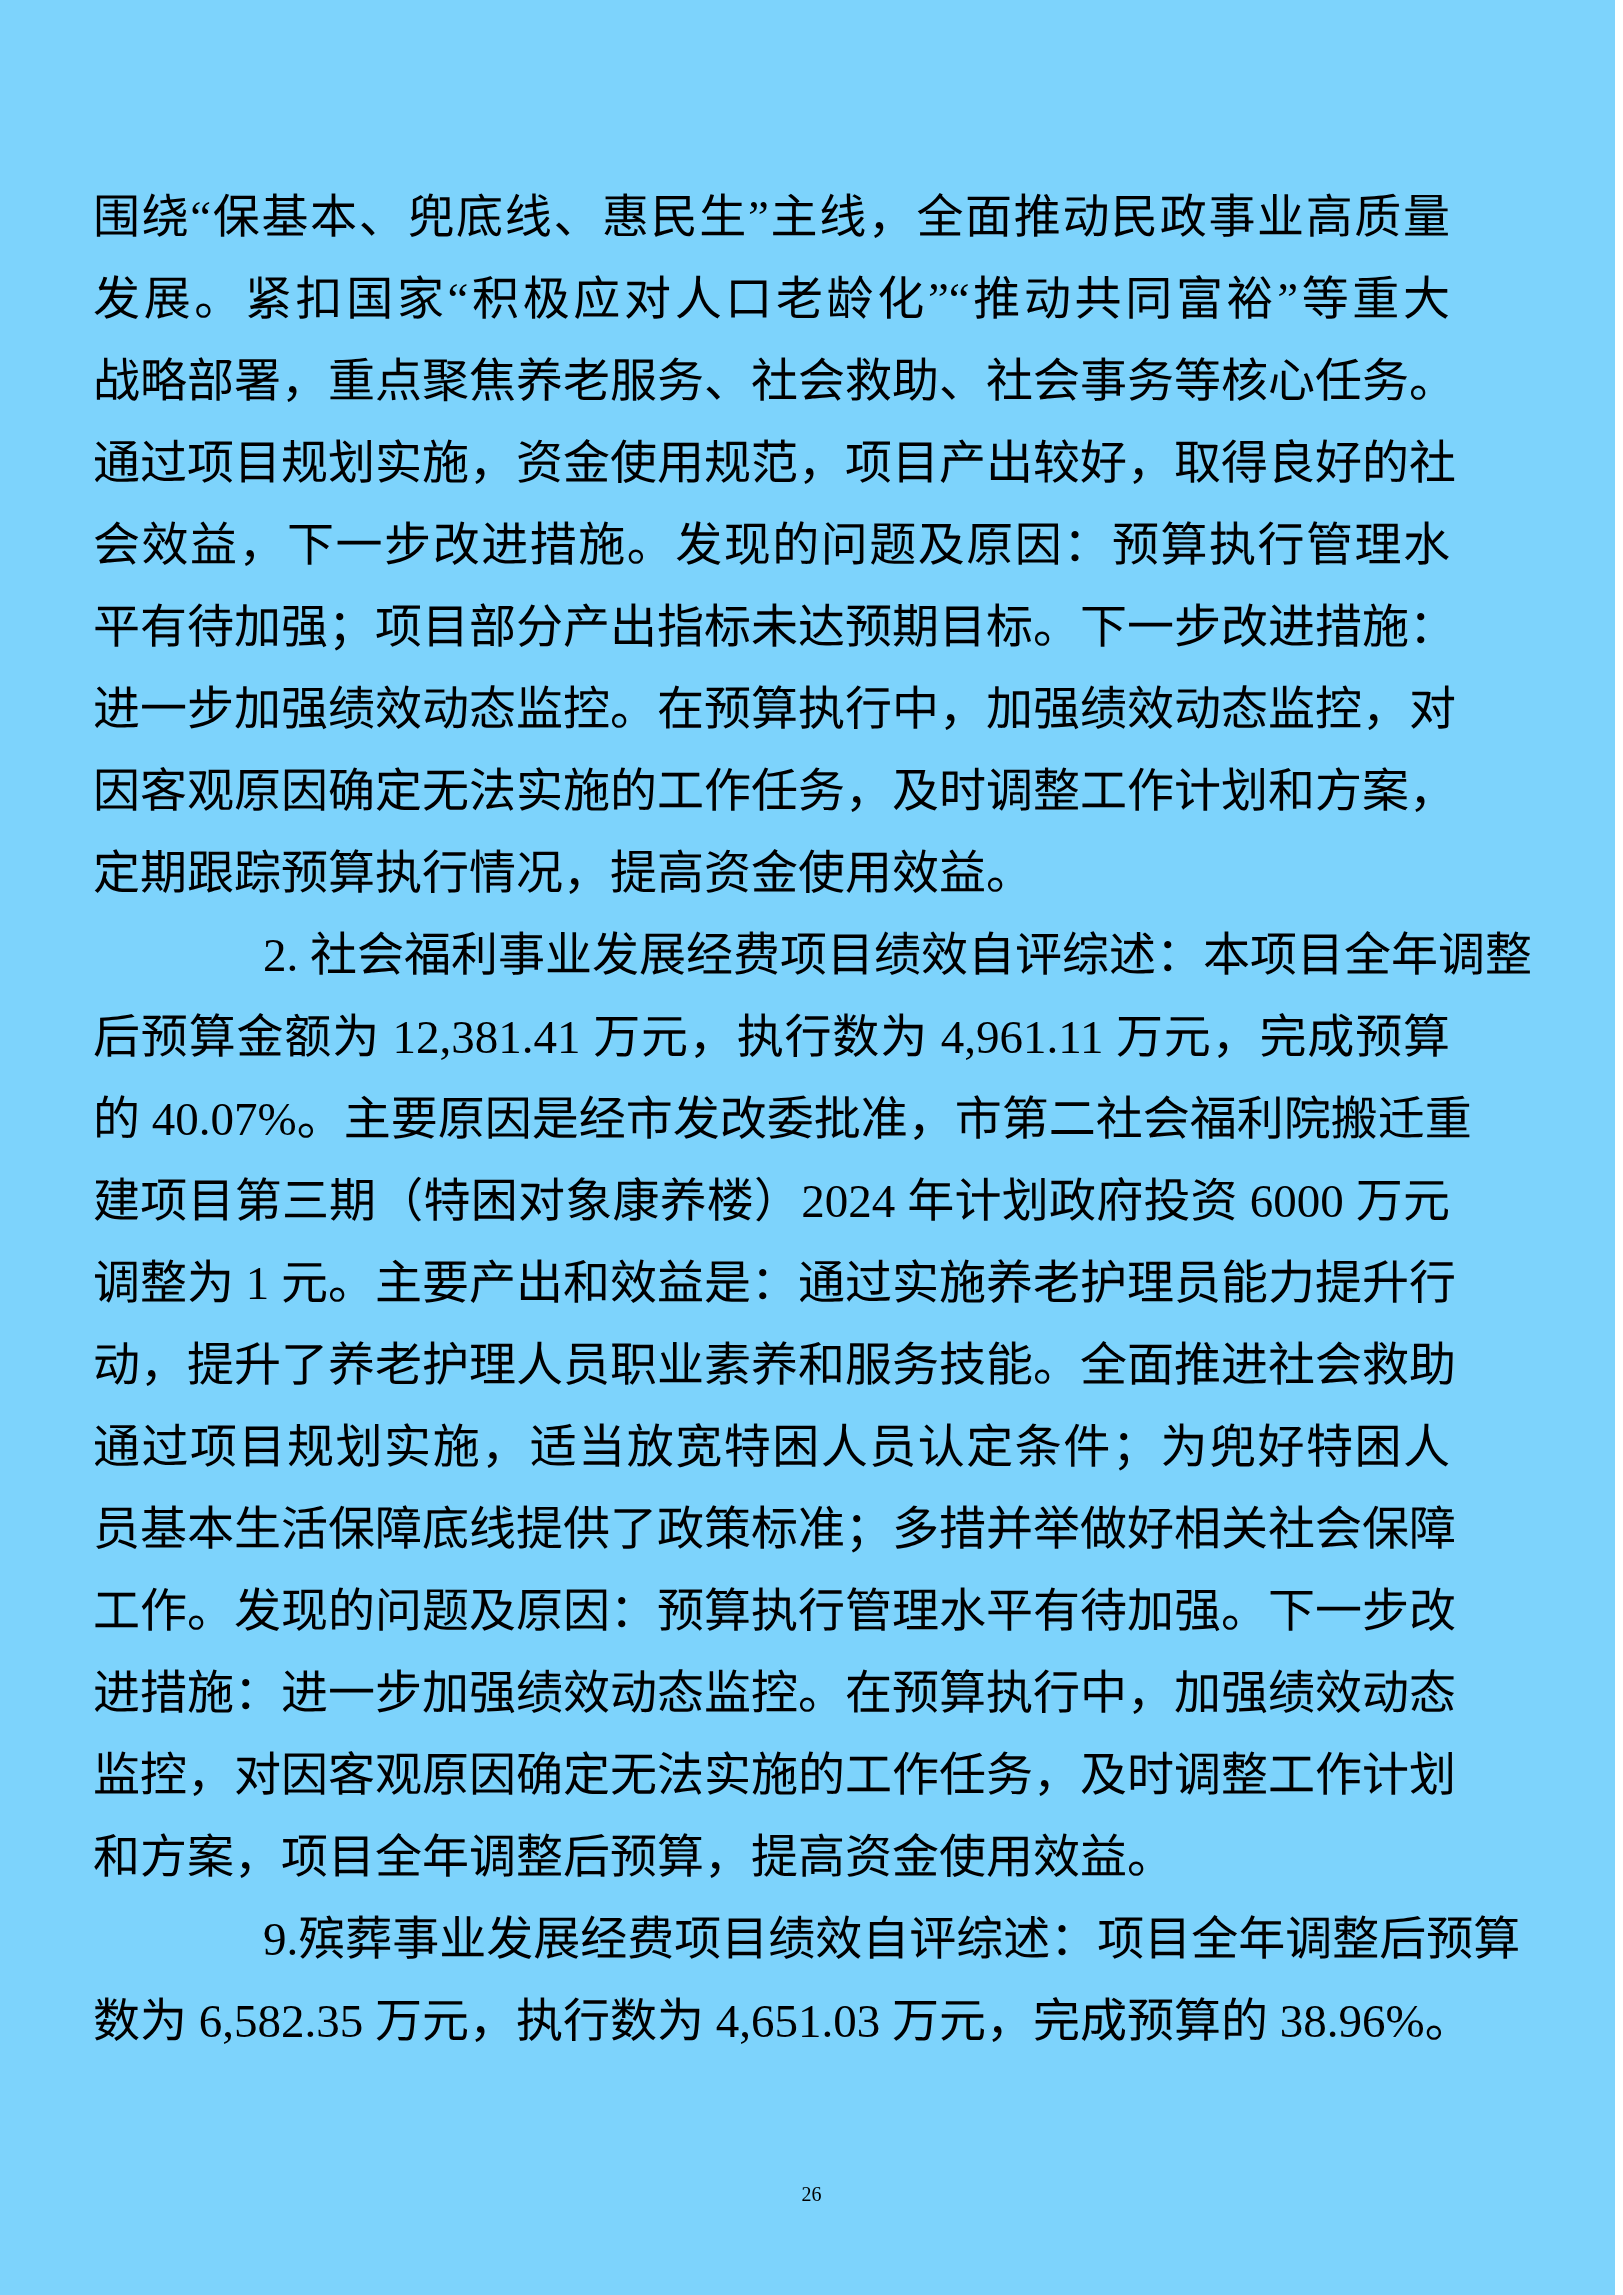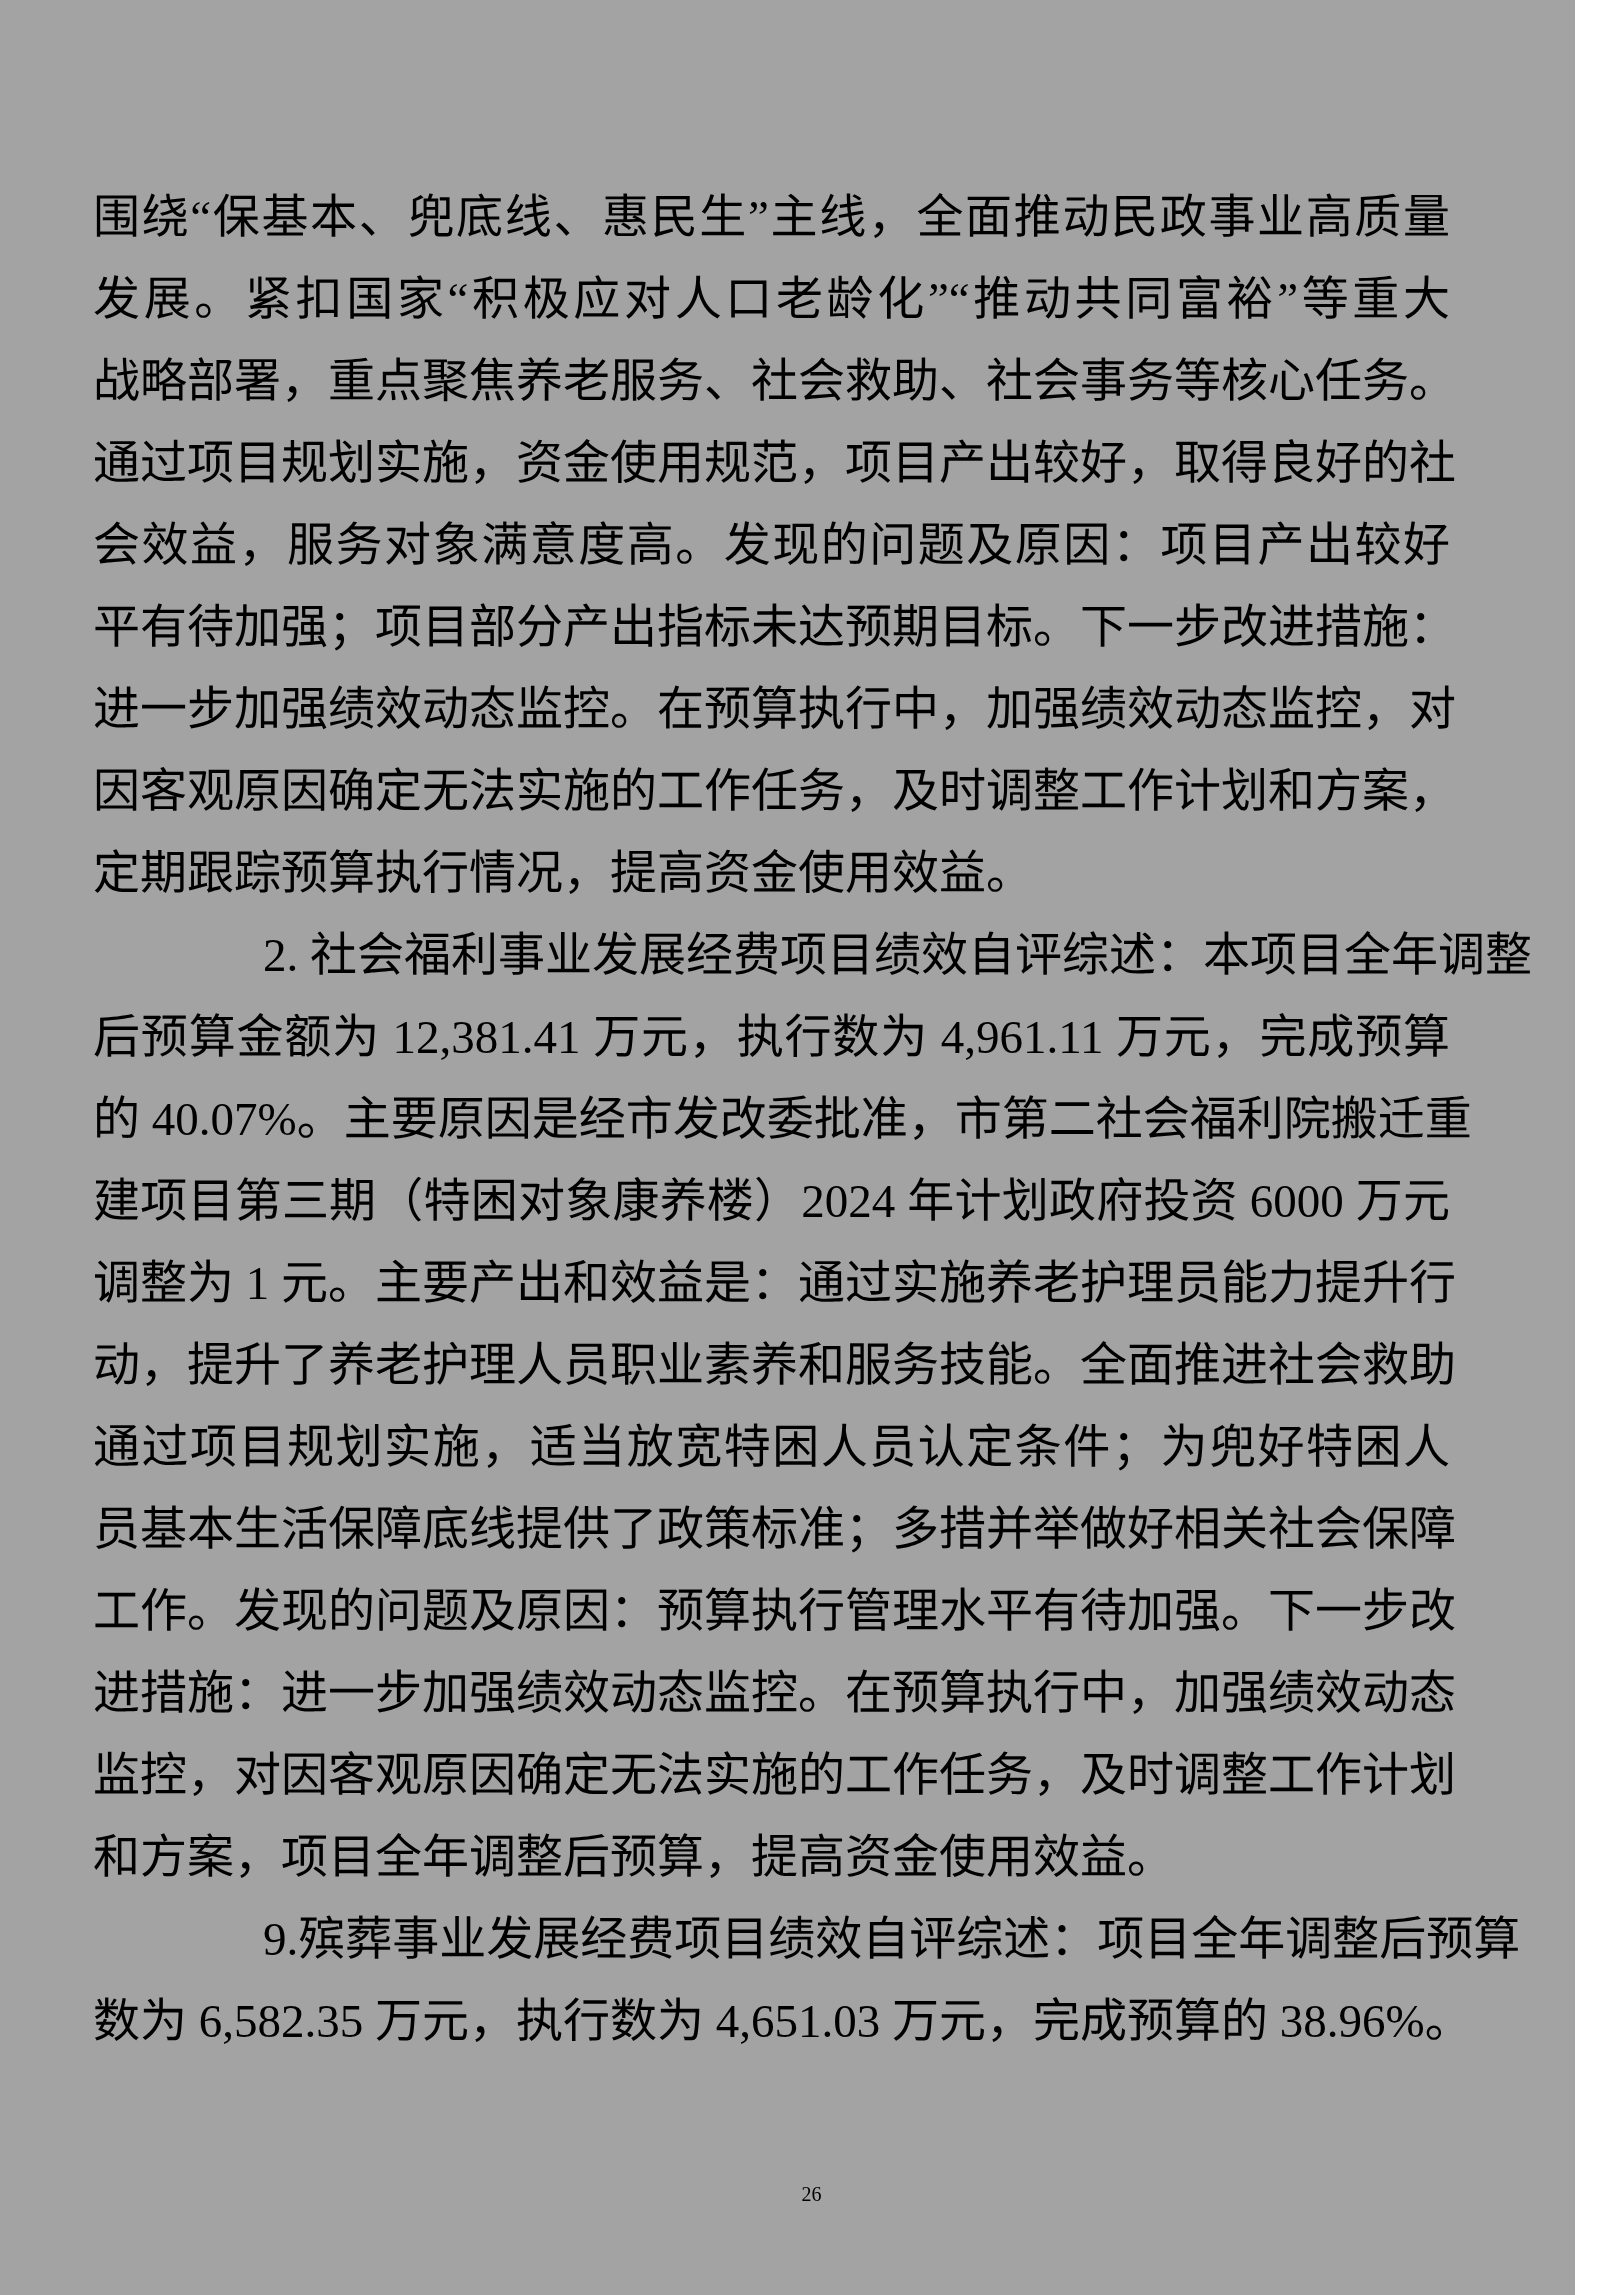--- a/index.html
+++ b/index.html
@@ -9,23 +9,24 @@
   body {
     width: 1623px;
     height: 2295px;
     background: #ffffff;
     font-family: "Liberation Serif", "DejaVu Serif", serif;
   }
   .page {
     position: relative;
     width: 1575px;
     height: 2295px;
-    background: #a3a3a3;
+    background: #7dd3fc;
     color: #000000;
     overflow: hidden;
+    padding-left: 40px;
   }
   .content {
     position: absolute;
     left: 93px;
     top: 176px;
     width: 1357px;
     font-size: 47px;
     line-height: 82px;
     color: #000000;
   }
@@ -61,21 +62,21 @@
 </head>
 <body>
 
 <div class="page">
   <div class="content" id="doc-body">
       <div class="paragraph">
         <div class="line">围绕“保基本、兜底线、惠民生”主线，全面推动民政事业高质量</div>
         <div class="line">发展。紧扣国家“积极应对人口老龄化”“推动共同富裕”等重大</div>
         <div class="line">战略部署，重点聚焦养老服务、社会救助、社会事务等核心任务。</div>
         <div class="line">通过项目规划实施，资金使用规范，项目产出较好，取得良好的社</div>
-        <div class="line">会效益，服务对象满意度高。发现的问题及原因：项目产出较好</div>
+        <div class="line">会效益，下一步改进措施。发现的问题及原因：预算执行管理水</div>
         <div class="line">平有待加强；项目部分产出指标未达预期目标。下一步改进措施：</div>
         <div class="line">进一步加强绩效动态监控。在预算执行中，加强绩效动态监控，对</div>
         <div class="line">因客观原因确定无法实施的工作任务，及时调整工作计划和方案，</div>
         <div class="line last">定期跟踪预算执行情况，提高资金使用效益。</div>
       </div>
       <div class="paragraph">
         <div class="line indent">2. 社会福利事业发展经费项目绩效自评综述：本项目全年调整</div>
         <div class="line">后预算金额为 12,381.41 万元，执行数为 4,961.11 万元，完成预算</div>
         <div class="line">的 40.07%。主要原因是经市发改委批准，市第二社会福利院搬迁重</div>
         <div class="line">建项目第三期（特困对象康养楼）2024 年计划政府投资 6000 万元</div>

